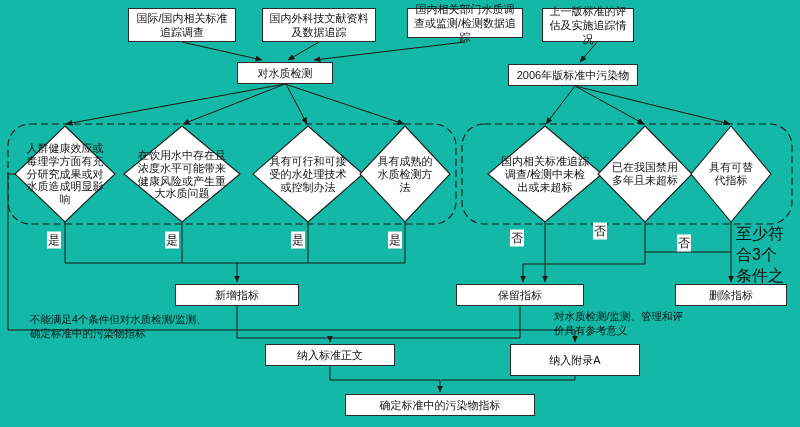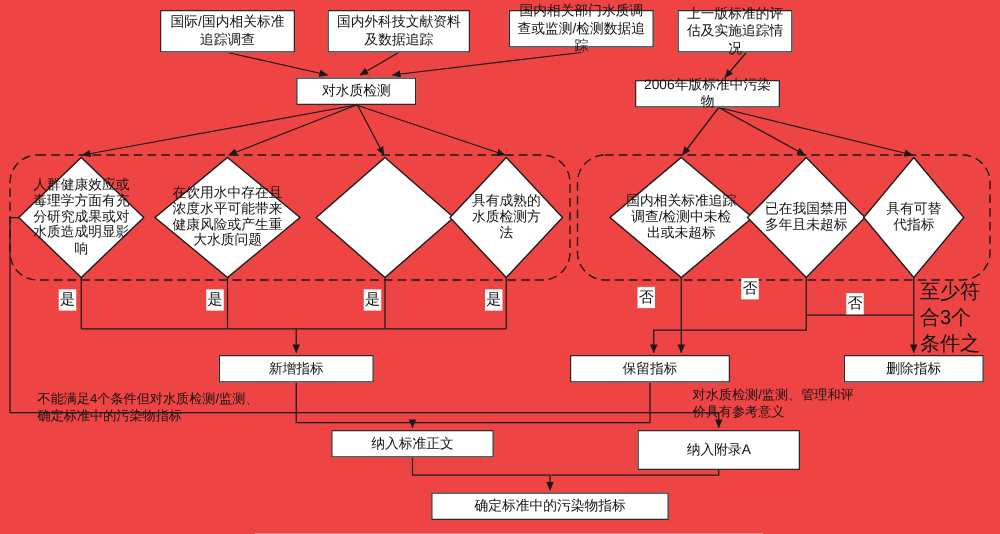--- a/index.html
+++ b/index.html
@@ -1,18 +1,18 @@
 <!DOCTYPE html>
 <html><head>
 <meta charset="utf-8">
 <style>
   * { margin:0; padding:0; box-sizing:border-box; }
   html,body { background:#eaeaea; }
   body { font-family:"Liberation Sans","DejaVu Sans",sans-serif; color:#111; }
-  .canvas { position:relative; width:800px; height:427px; background:#ef4444; overflow:hidden; }
+  .canvas { position:relative; width:800px; height:427px; background:#14b8a6; overflow:hidden; }
   .layer { position:absolute; inset:0; }
   .node {
     position:absolute; display:flex; align-items:center; justify-content:center;
     text-align:center; border:1px solid #2a2a2a; background:#fff;
     font-size:11px; line-height:1.28; padding:1px 3px;
   }
   .dlabel {
     position:absolute; transform:translate(-50%,-50%);
     text-align:center; font-size:11px; line-height:1.16;
   }
@@ -83,24 +83,25 @@
       <polygon points="731,126 771,174 731,222 691,174"></polygon>
     </g>
   </svg>
 
   <div class="node" style="left:128px;top:8px;width:108px;height:34px;">国际/国内相关标准追踪调查</div>
   <div class="node" style="left:262px;top:8px;width:114px;height:34px;">国内外科技文献资料及数据追踪</div>
   <div class="node" style="left:407px;top:8px;width:116px;height:30px;">国内相关部门水质调查或监测/检测数据追踪</div>
   <div class="node" style="left:542px;top:8px;width:92px;height:34px;">上一版标准的评估及实施追踪情况</div>
 
   <div class="node" style="left:237px;top:62px;width:96px;height:22px;">对水质检测</div>
-  <div class="node" style="left:508px;top:64px;width:116px;height:22px;">2006年版标准中污染物</div>
+  <div class="node" style="left:508px;top:64px;width:130px;height:22px;">2006年版标准中污染物</div>
 
   <div class="dlabel" style="left:65px;top:174px;width:80px;">人群健康效应或毒理学方面有充分研究成果或对水质造成明显影响</div>
   <div class="dlabel" style="left:182px;top:174px;width:92px;">在饮用水中存在且浓度水平可能带来健康风险或产生重大水质问题</div>
+  <div class="dlabel" style="left:308px;top:174px;width:86px;">具有可行和可接受的水处理技术或控制办法</div>
   <div class="dlabel" style="left:405px;top:174px;width:62px;">具有成熟的水质检测方法</div>
   <div class="dlabel" style="left:545px;top:174px;width:90px;">国内相关标准追踪调查/检测中未检出或未超标</div>
   <div class="dlabel" style="left:645px;top:174px;width:72px;">已在我国禁用多年且未超标</div>
   <div class="dlabel" style="left:731px;top:174px;width:54px;">具有可替代指标</div>
 
   <div class="elabel" style="left:54px;top:240px;">是</div>
   <div class="elabel" style="left:172px;top:240px;">是</div>
   <div class="elabel" style="left:298px;top:240px;">是</div>
   <div class="elabel" style="left:395px;top:240px;">是</div>
   <div class="elabel" style="left:517px;top:238px;">否</div>

